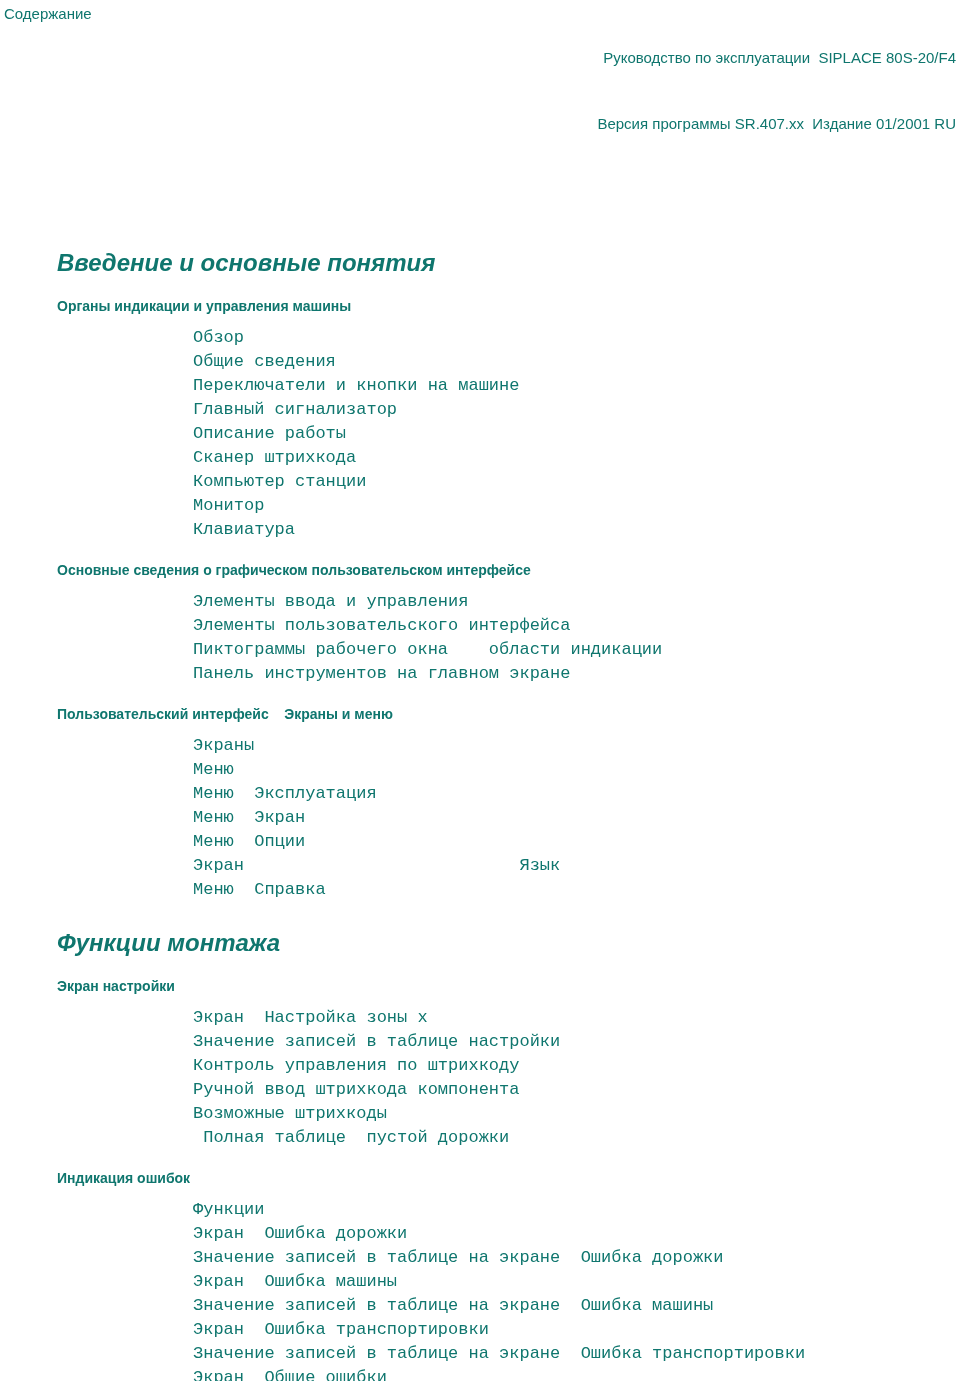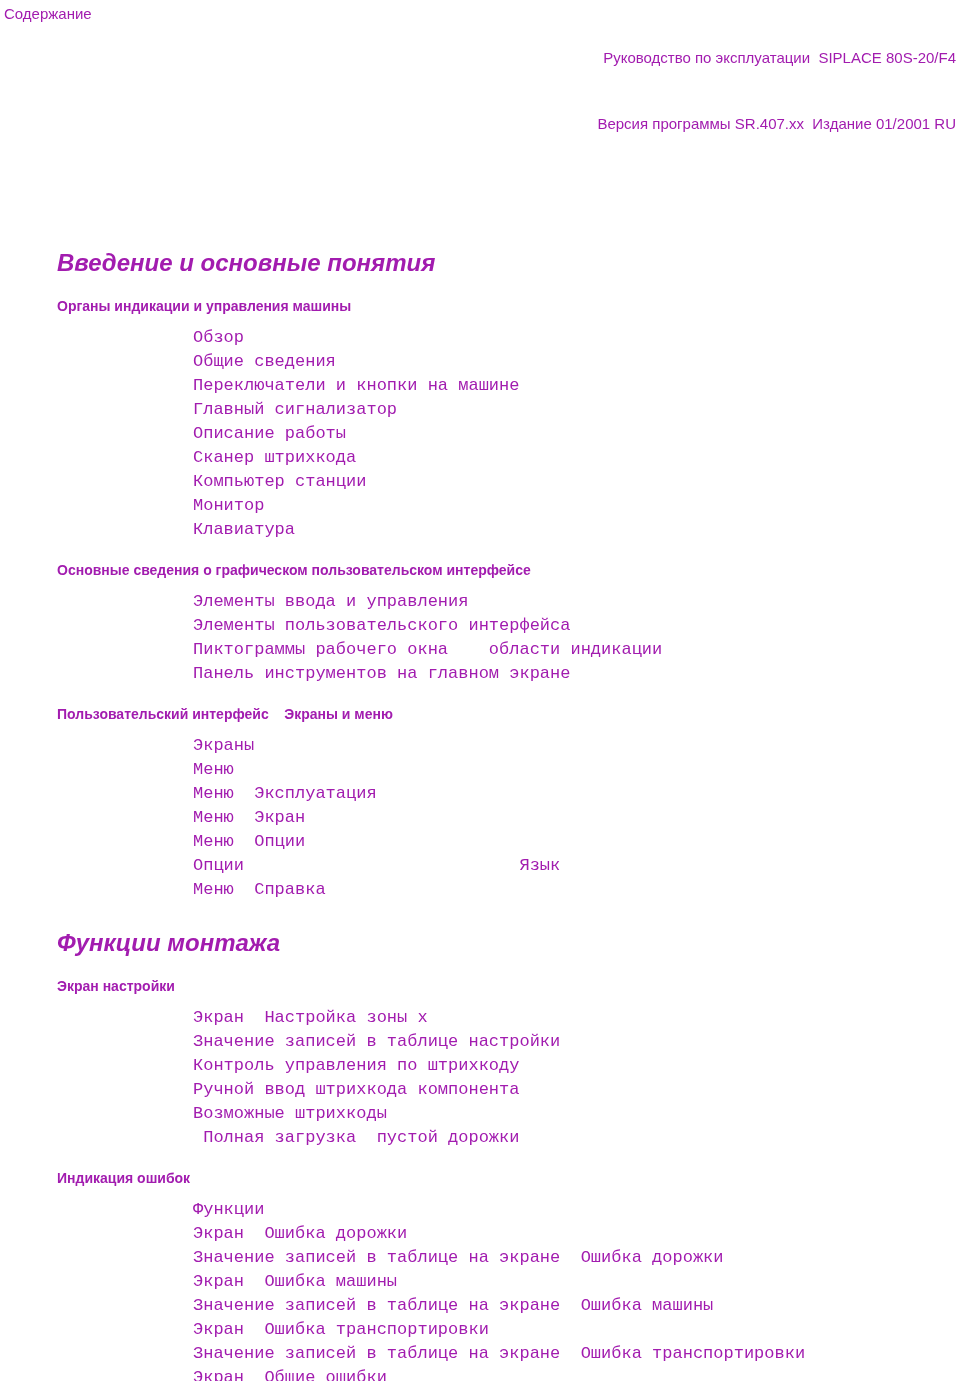--- a/index.html
+++ b/index.html
@@ -2,21 +2,21 @@
 <html><head>
 <meta charset="utf-8">
 <style>
   html, body { margin: 0; padding: 0; }
   body { background: #ffffff; }
   .page {
     position: relative;
     width: 962px;
     height: 1381px;
     background: #ffffff;
-    color: #a21caf;
+    color: #0f766e;
     font-family: "Liberation Sans", sans-serif;
     overflow: hidden;
   }
   .page-header {
     display: flex;
     justify-content: space-between;
     align-items: flex-start;
     padding: 3px 6px 0 4px;
     font-size: 15px;
     line-height: 22px;
@@ -89,34 +89,34 @@
       <li>Панель инструментов на главном экране</li>
     </ul>
 
     <div class="sec-heading">Пользовательский интерфейс    Экраны и меню</div>
     <ul class="items">
       <li>Экраны</li>
       <li>Меню</li>
       <li>Меню  Эксплуатация</li>
       <li>Меню  Экран</li>
       <li>Меню  Опции</li>
-      <li>Опции                           Язык</li>
+      <li>Экран                           Язык</li>
       <li>Меню  Справка</li>
     </ul>
 
     <div class="h1 h1-second">Функции монтажа</div>
 
     <div class="sec-heading">Экран настройки</div>
     <ul class="items">
       <li>Экран  Настройка зоны x</li>
       <li>Значение записей в таблице настройки</li>
       <li>Контроль управления по штрихкоду</li>
       <li>Ручной ввод штрихкода компонента</li>
       <li>Возможные штрихкоды</li>
-      <li> Полная загрузка  пустой дорожки</li>
+      <li> Полная таблице  пустой дорожки</li>
     </ul>
 
     <div class="sec-heading">Индикация ошибок</div>
     <ul class="items">
       <li>Функции</li>
       <li>Экран  Ошибка дорожки</li>
       <li>Значение записей в таблице на экране  Ошибка дорожки</li>
       <li>Экран  Ошибка машины</li>
       <li>Значение записей в таблице на экране  Ошибка машины</li>
       <li>Экран  Ошибка транспортировки</li>

